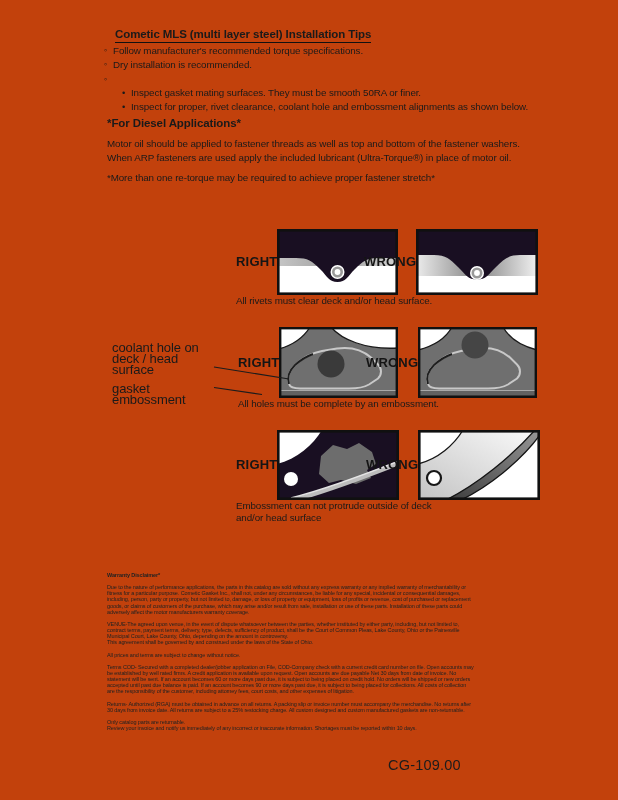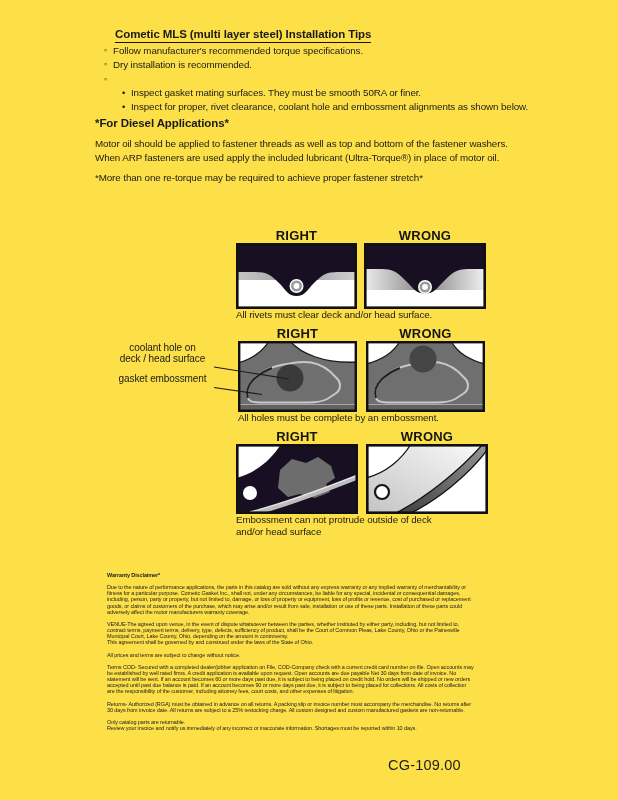--- a/index.html
+++ b/index.html
@@ -1,50 +1,50 @@
 <!DOCTYPE html>
 <html><head>
 <meta charset="utf-8">
 <style>
   html,body{margin:0;padding:0;background:#e8e8e8;}
-  .page{position:relative;width:618px;height:800px;background:#fde047;overflow:hidden;
+  .page{position:relative;width:618px;height:800px;background:#c2410c;overflow:hidden;
         font-family:"Liberation Sans",sans-serif;color:#1a1a1a;letter-spacing:-0.1px;}
   .abs{position:absolute;}
   .pre{white-space:pre-line;}
 
   .title{left:115px;top:20px;font-size:11.5px;font-weight:bold;
          border-bottom:1.6px solid #111;padding-bottom:2px;}
 
   .bullets{left:104px;top:43px;width:450px;font-size:9.8px;line-height:13.4px;}
   .b{display:flex;align-items:flex-end;}
   .b .mk{width:9px;flex:0 0 9px;}
   .b.l1 .mk::before{content:"\25E6";font-size:9px;}
   .b.l2{padding-left:18px;}
   .b.l2 .mk::before{content:"\2022";font-size:9.5px;}
 
-  .diesel{left:95px;top:117px;width:432px;font-size:9.8px;line-height:13.8px;}
+  .diesel{left:107px;top:117px;width:432px;font-size:9.8px;line-height:13.8px;}
   .diesel h2{font-size:11.5px;font-weight:bold;margin:0 0 6px 0;}
   .diesel p{margin:0 0 7px 0;}
   .diesel .note{margin-top:2px;}
 
   .figrow{display:block;}
   .fr1{left:236px;top:229px;width:252px;}
   .fr2{left:238px;top:327px;width:250px;}
   .fr3{left:236px;top:430px;width:254px;}
   .cols{display:flex;}
   .fr1 .cols{gap:7px;}
   .fr2 .cols{gap:9px;}
   .fr3 .cols{gap:8px;}
-  .col{display:flex;flex-direction:column;align-items:center;}
+  .col{display:flex;flex-direction:row;align-items:center;}
   .rw-label{font-size:13px;font-weight:bold;letter-spacing:0.2px;line-height:13px;margin-bottom:1px;color:#151515;}
   .caption{font-size:9.8px;line-height:11.5px;margin-top:0;color:#1a1a1a;}
   .panel svg{display:block;}
 
-  .fig2-labels{left:112px;top:343px;width:101px;text-align:center;
-               font-size:10px;line-height:10.8px;color:#1a1a1a;}
+  .fig2-labels{left:112px;top:343px;width:101px;text-align:left;
+               font-size:13px;line-height:10.8px;color:#1a1a1a;}
   .fig2-labels .lab2{margin-top:9px;}
   .leader-svg{left:110px;top:336px;pointer-events:none;z-index:3;}
 
   .disclaimer{left:107px;top:572px;width:414px;font-size:5.5px;line-height:6.15px;color:#222;}
   .disclaimer h3{font-size:5.5px;font-weight:bold;margin:0 0 6px 0;}
   .disclaimer p{margin:0 0 6px 0;}
 
   .docnum{left:388px;top:757px;font-size:14.5px;letter-spacing:0.2px;color:#1c1c1c;text-align:center;}
 </style>
 </head>

